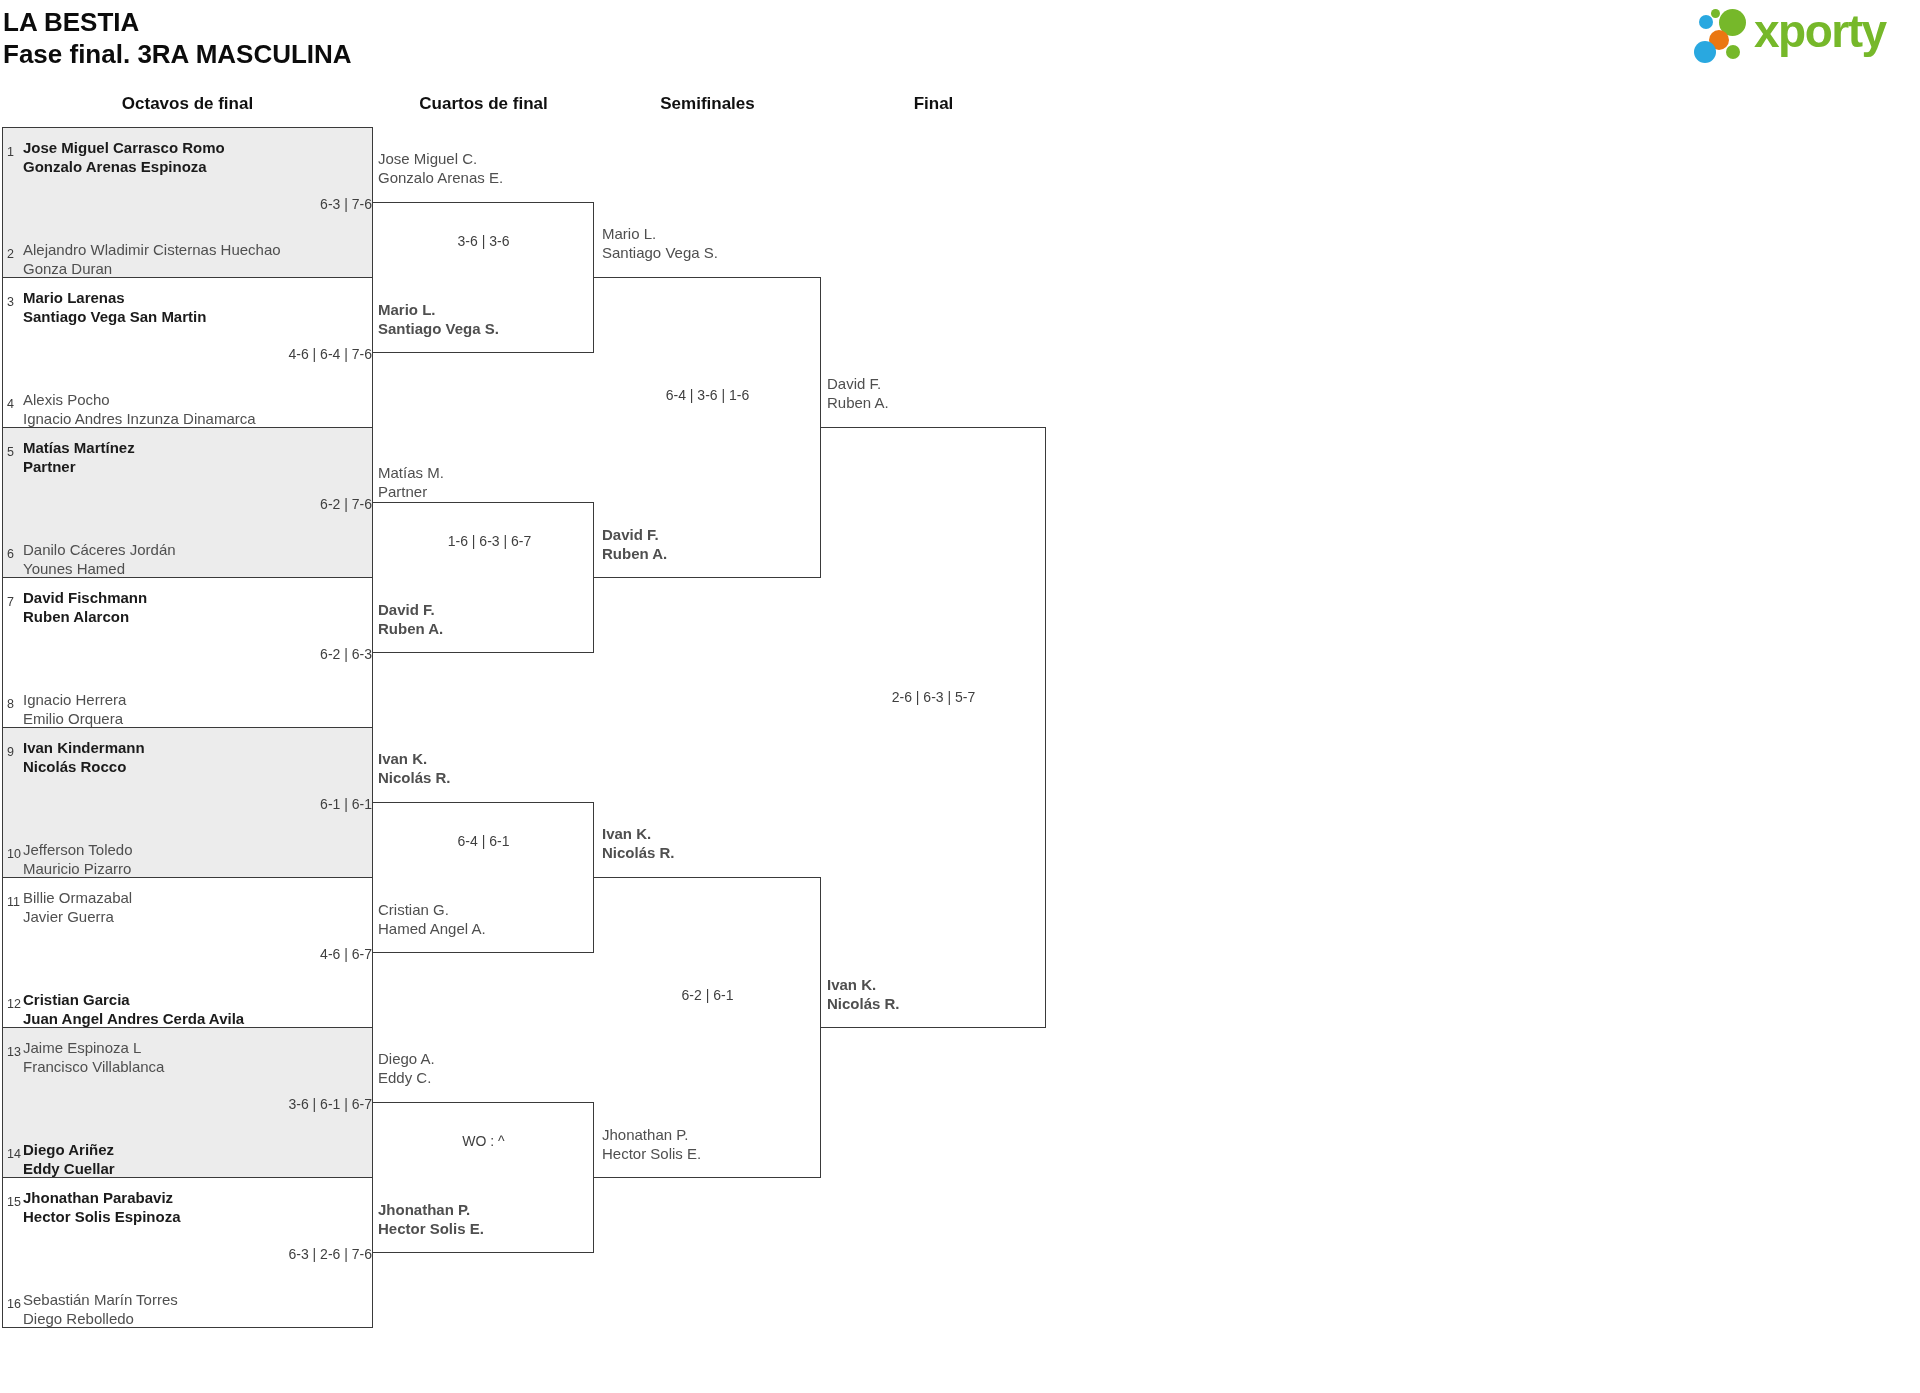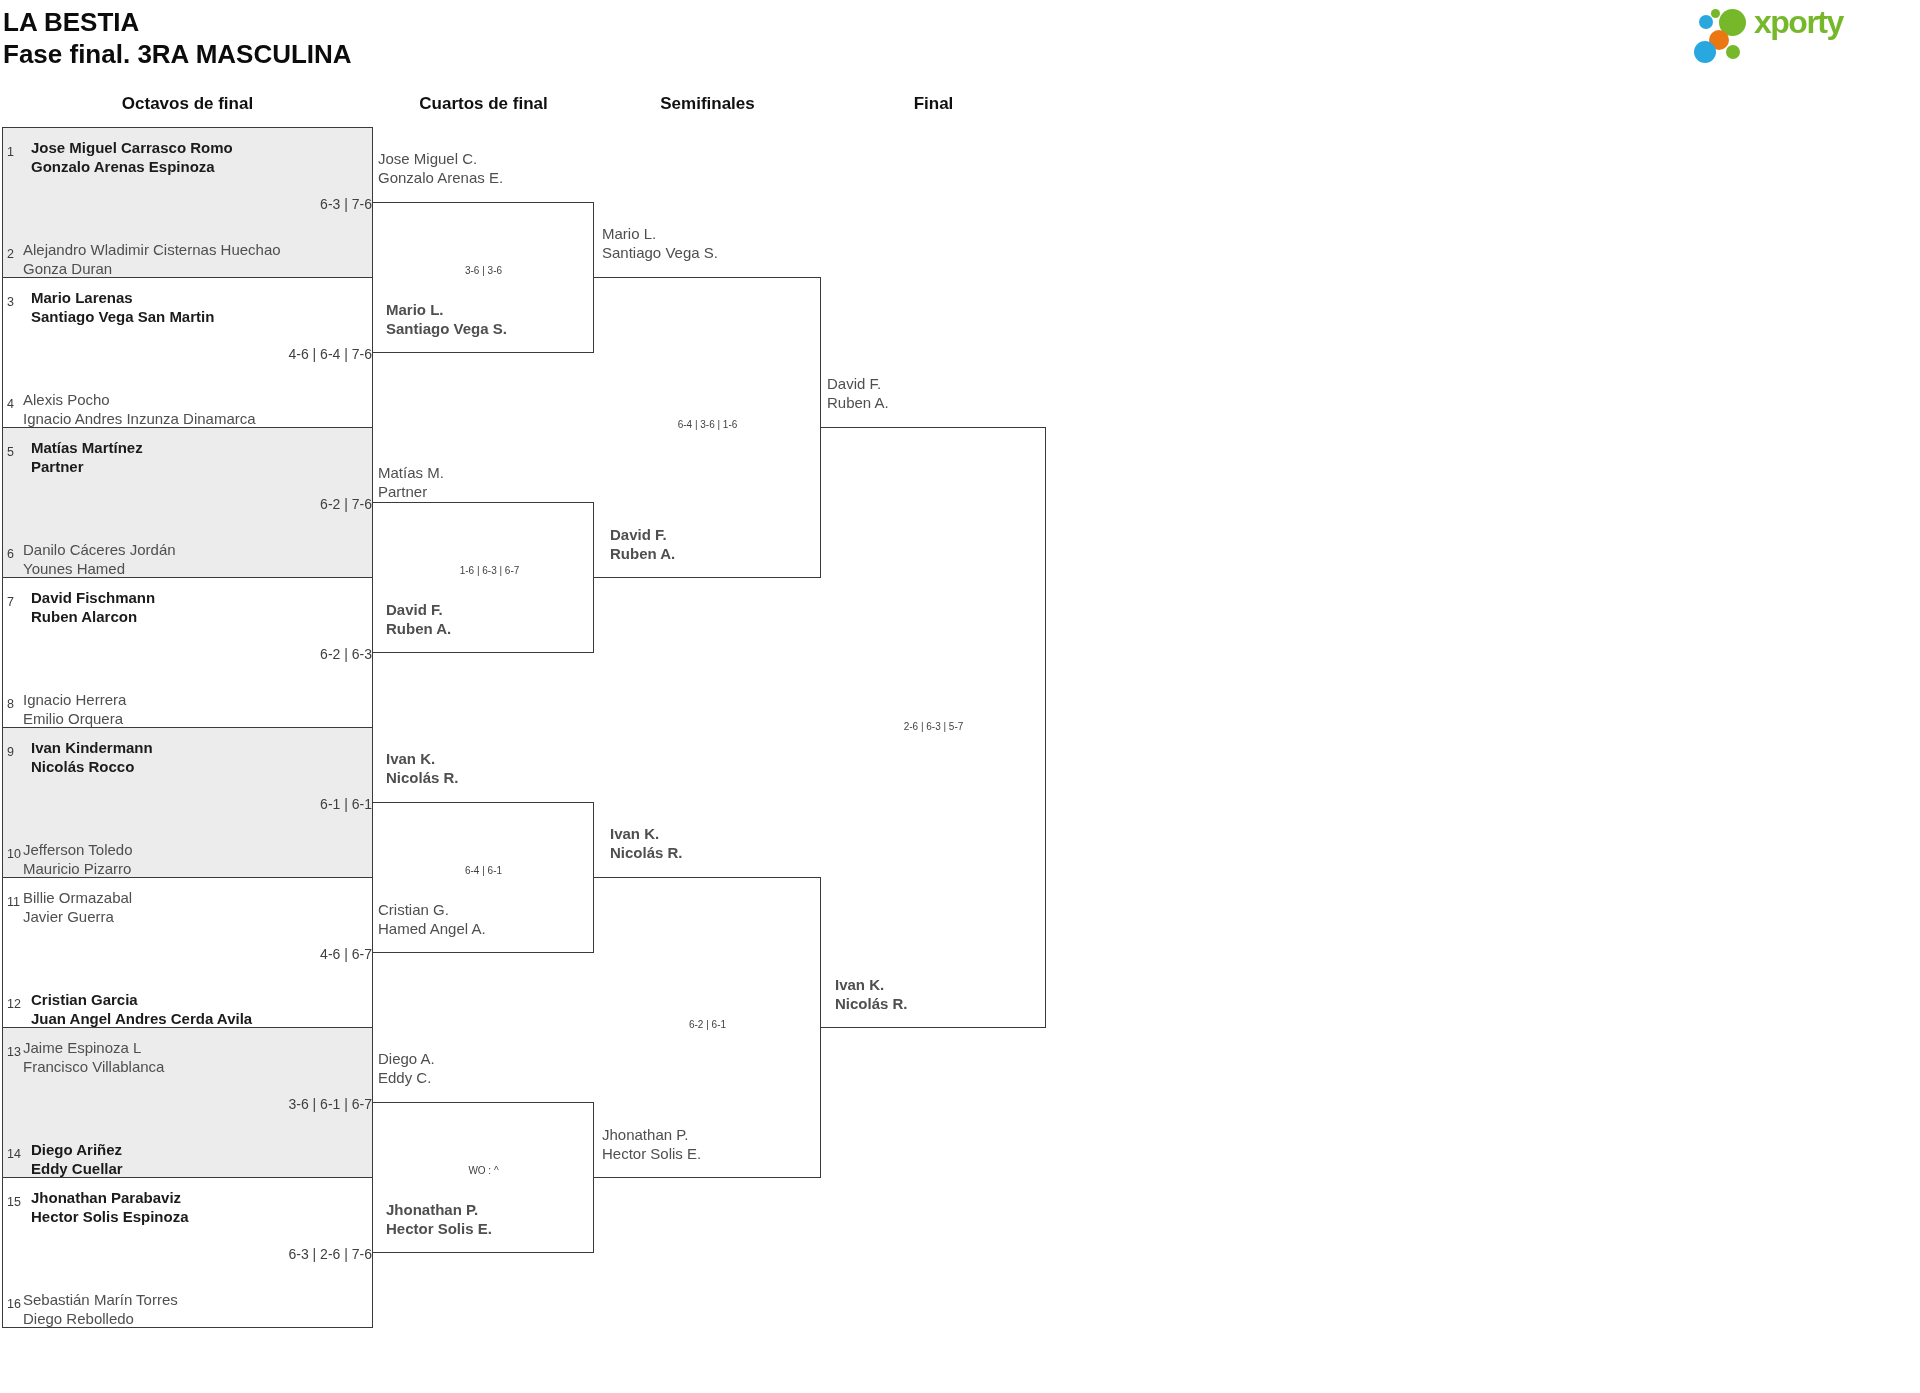--- a/index.html
+++ b/index.html
@@ -15,36 +15,36 @@
   
   .obox{position:absolute;left:2px;width:371px;height:151px;box-sizing:border-box;
         border:1px solid #3a3a3a;background:#fff;}
   .obox.alt{background:#ececec;}
   .seed{position:absolute;left:4px;width:16px;font-size:12.5px;color:#3c3c3c;}
   .seed.s1{top:17px}
   .seed.s2{top:119px}
   .team{position:absolute;left:20px;right:6px;font-size:15px;line-height:19px;color:#4f4f4f;}
   .team.t1{top:10px}
   .team.t2{top:112px}
-  .win{font-weight:700;color:#1b1b1b;margin-left:8px;}
+  .win{font-weight:700;color:#1b1b1b;}
   .score{position:absolute;left:0;width:100%;top:68px;text-align:right;
          font-size:14px;color:#3f3f3f;}
 
   
   .rbox{position:absolute;box-sizing:border-box;border:1px solid #3a3a3a;border-left:none;}
   .rteam{position:absolute;font-size:15px;line-height:19px;color:#4f4f4f;white-space:nowrap;}
-  .rscore{position:absolute;text-align:center;font-size:10px;color:#3f3f3f;margin-top:32px;}
+  .rscore{position:absolute;text-align:center;font-size:14px;color:#3f3f3f;}
 
   
   .logo{position:absolute;left:1686px;top:2px;width:236px;height:68px;cursor:pointer;}
   .dot{position:absolute;border-radius:50%;}
   .d-blue{background:#29a8e0}
   .d-green{background:#76b82a}
   .d-orange{background:#ea7711}
-  .logo-text{position:absolute;left:68px;top:2px;font-size:32px;font-weight:700;
+  .logo-text{position:absolute;left:68px;top:2px;font-size:46px;font-weight:700;
              color:#76b82a;letter-spacing:-1.5px;}
 </style>
 </head>
 <body>
 
 <div class="page">
 
   <div class="title">
     <div>LA BESTIA</div>
     <div>Fase final. 3RA MASCULINA</div>

